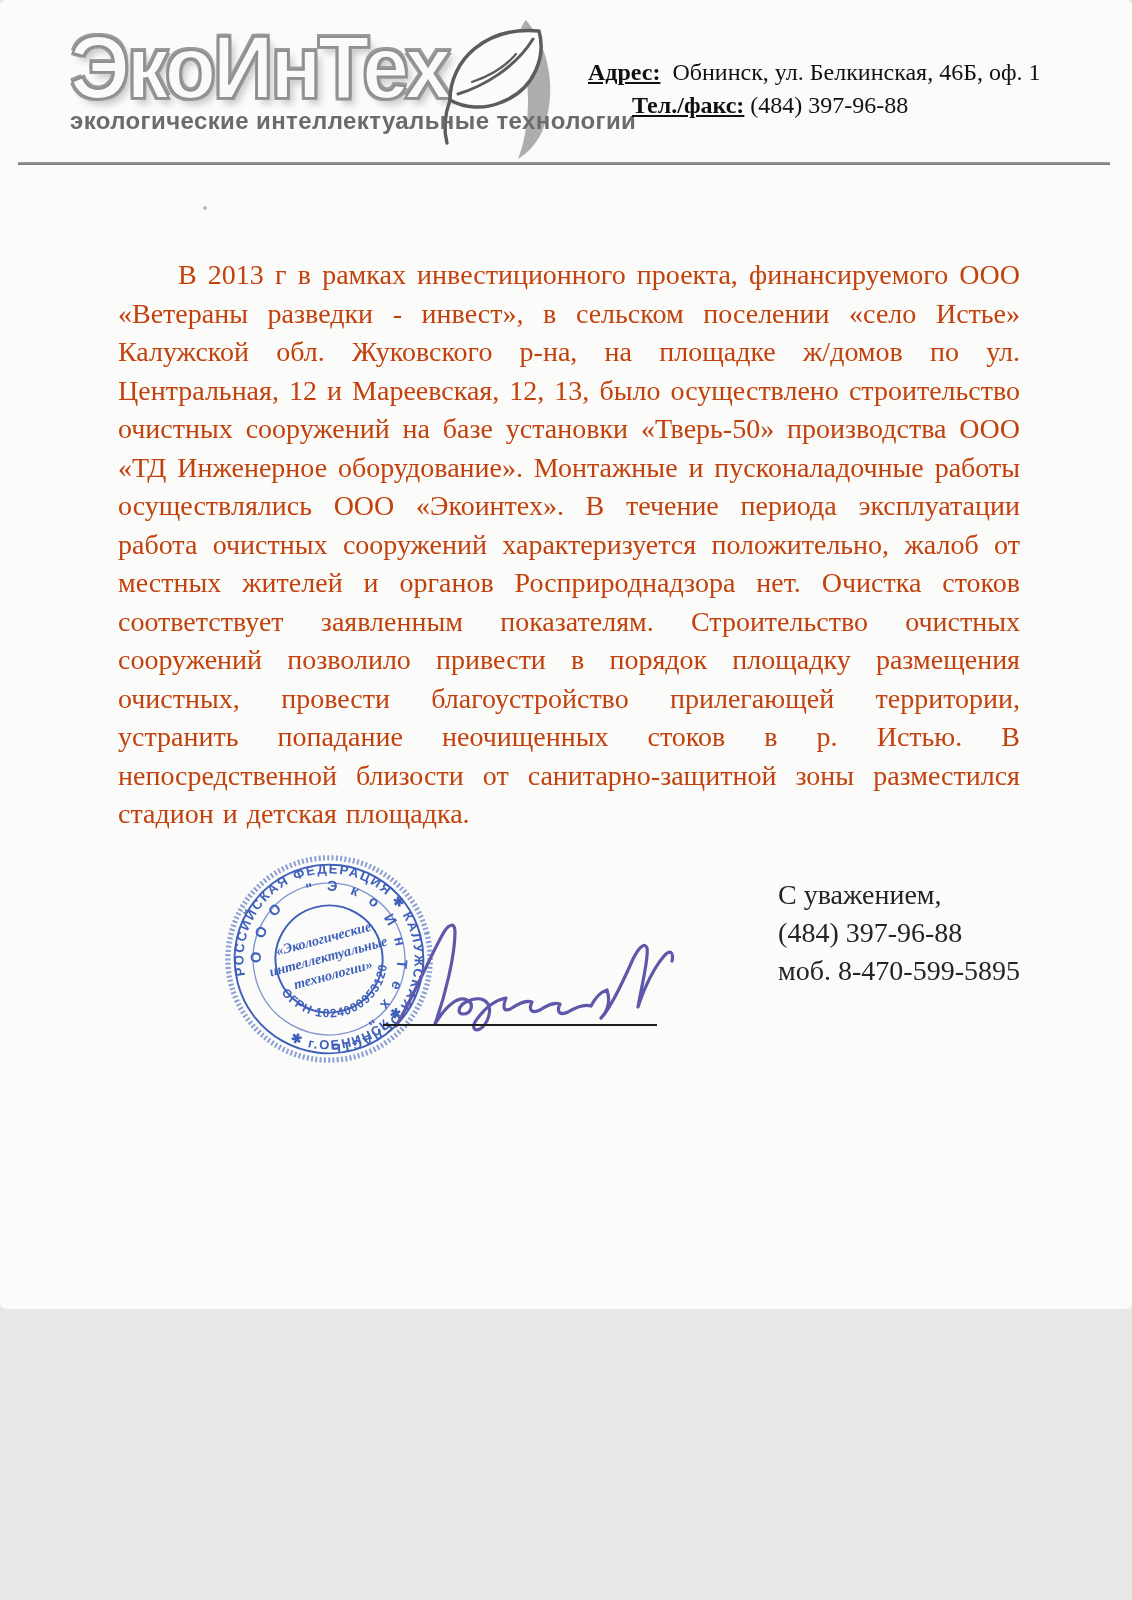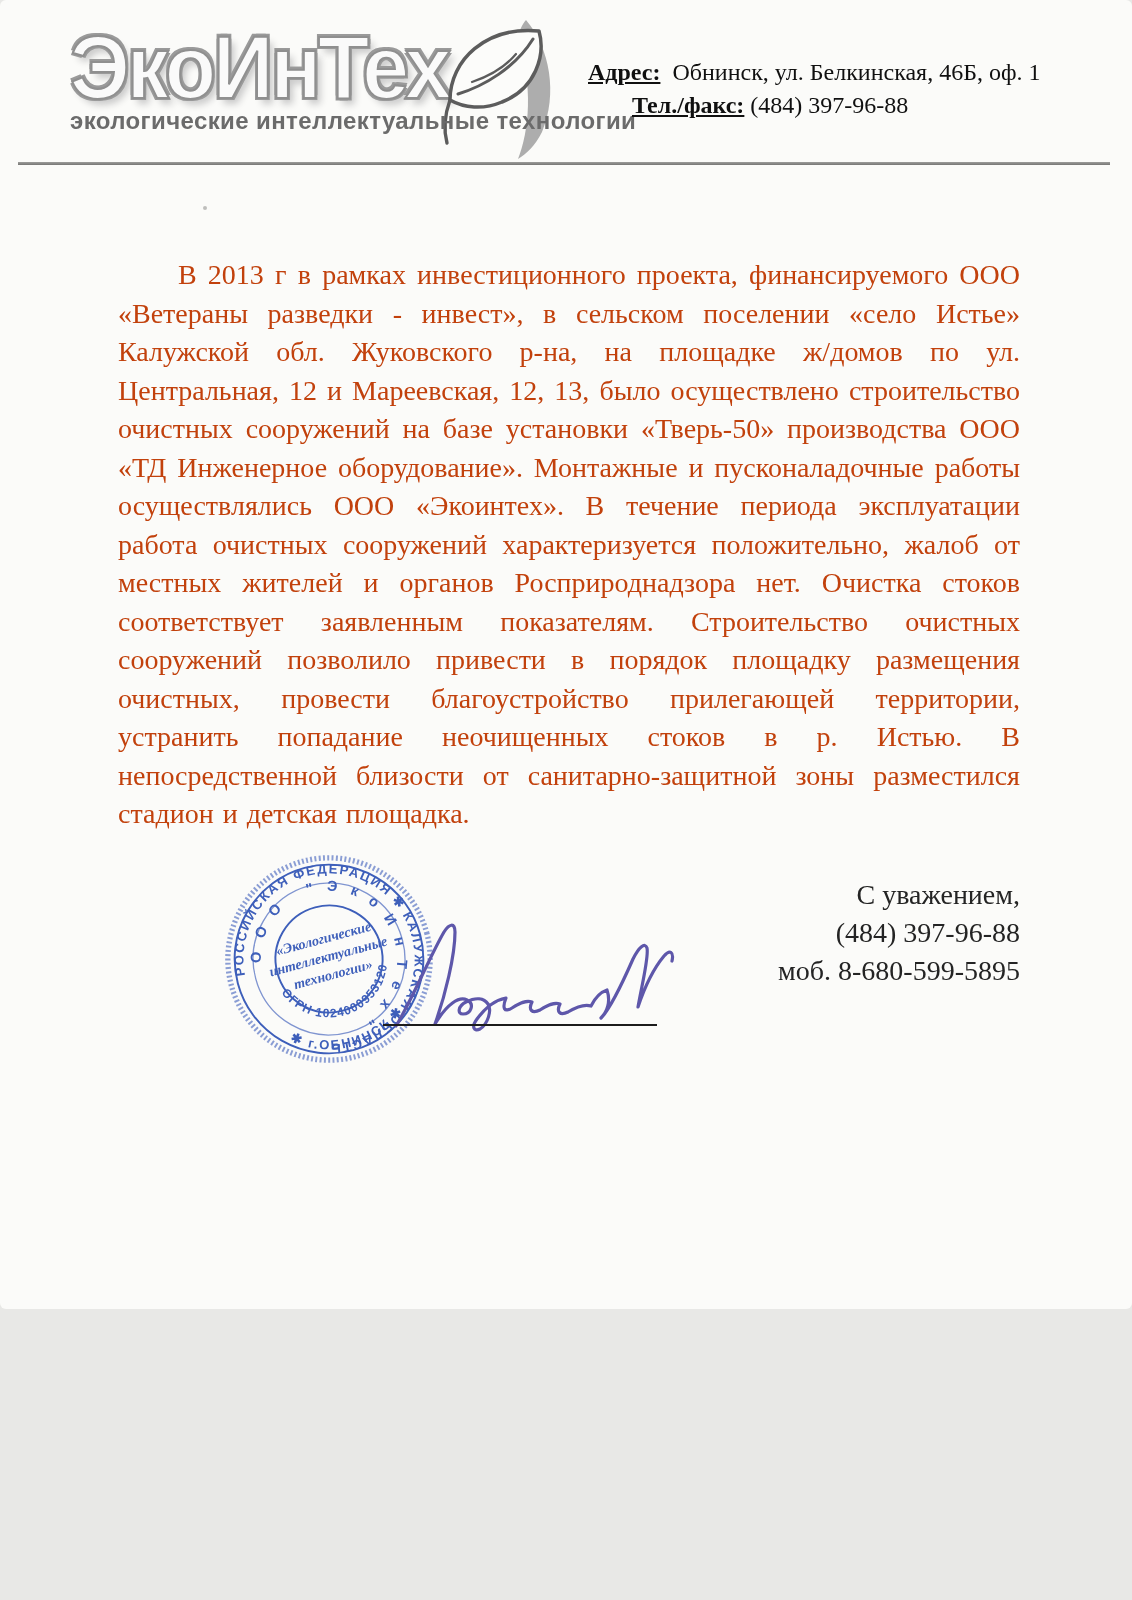--- a/index.html
+++ b/index.html
@@ -80,21 +80,21 @@
     opacity:.92;
   }
   .sig{left:386px; top:912px;}
   .sigline{
     left:383px; top:1024px;
     width:274px; height:2px;
     background:#1c1c1c;
   }
   .closing{
     top:876px; right:112px;
-    text-align:right;
+    text-align:left;
     font-size:28px;
     line-height:38px;
     color:#242424;
     white-space:nowrap;
   }
 
   
   .speck{width:4px;height:4px;border-radius:50%;background:#8c8c8a;opacity:.55;}
   .bottom-edge{
     left:0; top:1595px; width:1132px; height:5px;
@@ -170,19 +170,19 @@
              C 142 98 146 102 154 98 C 162 93 168 90 174 92 C 170 100 174 104 182 100
              C 192 94 199 92 205 94 C 209 86 215 80 221 78 C 225 90 221 100 215 106
              C 224 97 236 72 247 47 C 253 35 259 30 261 36 C 263 45 256 72 252 95
              C 258 77 268 56 278 44 C 284 37 288 40 286 49" fill="none" stroke="#5e57aa" stroke-width="3.2" stroke-linecap="round" stroke-linejoin="round"></path>
   </svg>
   <div class="abs sigline"></div>
 
   <div class="abs closing">
     <div>С уважением,</div>
     <div>(484) 397-96-88</div>
-    <div>моб. 8-680-599-5895</div>
+    <div>моб. 8-470-599-5895</div>
   </div>
 
   <div class="abs speck" style="left:203px;top:206px;"></div>
   <div class="abs bottom-edge"></div>
 
 </div>
 
 </body></html>

